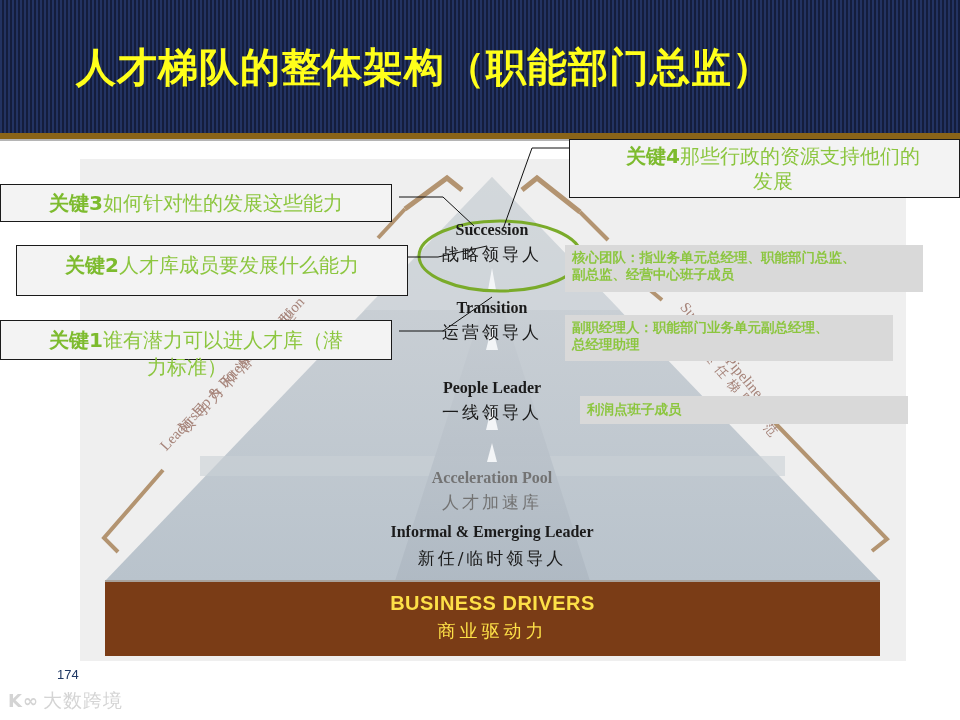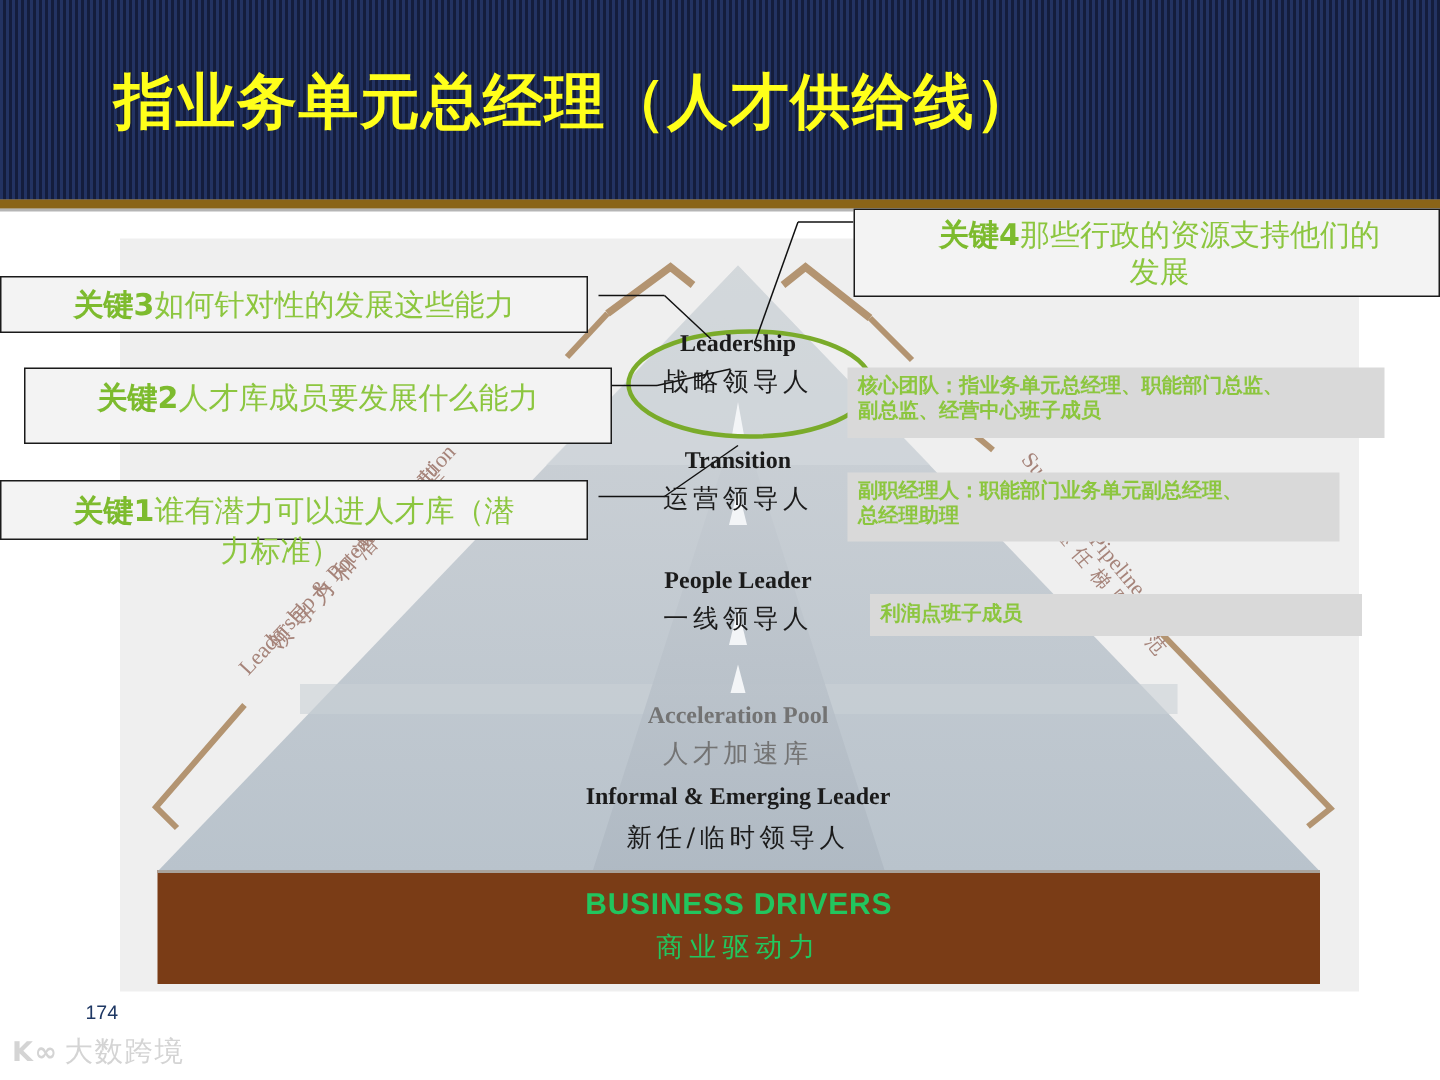--- a/index.html
+++ b/index.html
@@ -19,21 +19,21 @@
     font-family:"DejaVu Sans", sans-serif; white-space:nowrap;
   }
 
   .panel { position:absolute; left:80px; top:159px; width:826px; height:502px; background:#efefef; }
 
   svg.diagram { position:absolute; left:0; top:0; width:960px; height:720px; }
 
   .drivers {
     position:absolute; left:105px; top:580px; width:775px; height:76px;
     background:#7a3c16; border-top:2px solid #a8a19a;
-    text-align:center; color:#22c55e;
+    text-align:center; color:#fde047;
   }
   .drivers-en { display:block; margin-top:10px; font-size:20px; font-weight:bold; font-family:"Liberation Sans", sans-serif; letter-spacing:.5px; }
   .drivers-cn { display:block; margin-top:4px; font-size:18px; font-family:"DejaVu Serif", serif; letter-spacing:4px; }
 
   .lvl { position:absolute; text-align:center; white-space:nowrap; }
   .lvl-en { font-family:"Liberation Serif", serif; font-weight:bold; font-size:16px; color:#1b1b1b; }
   .lvl-cn { font-family:"DejaVu Serif", serif; font-size:17px; color:#1b1b1b; letter-spacing:3px; }
   .lvl.light .lvl-en, .lvl.light .lvl-cn { color:#737373; }
 
   .key-box {
@@ -55,21 +55,21 @@
   .page-num { position:absolute; left:57px; top:667px; font-size:13px; color:#1f3864; font-family:"Liberation Sans", sans-serif; }
   .watermark { position:absolute; left:8px; top:688px; font-size:19px; color:#d4d4d4; font-family:"DejaVu Sans", sans-serif; letter-spacing:1px; white-space:nowrap; }
   .watermark .logo { font-weight:bold; font-size:18px; margin-right:4px; }
 </style>
 </head>
 <body>
 
 <div class="header"></div>
 <div class="header-stripe"></div>
 <div class="header-stripe2"></div>
-<div class="title">指业务单元总经理（人才供给线）</div>
+<div class="title">人才梯队的整体架构（职能部门总监）</div>
 
 <div class="panel"></div>
 
 <svg class="diagram" viewBox="0 0 960 720">
   <defs>
     <linearGradient id="pyr" x1="0" y1="0" x2="0" y2="1">
       <stop offset="0" stop-color="#d0d4d8"></stop>
       <stop offset="1" stop-color="#b9c3cc"></stop>
     </linearGradient>
     <linearGradient id="road" x1="0" y1="0" x2="0" y2="1">
@@ -110,21 +110,21 @@
   <line x1="399" y1="331" x2="443" y2="331" stroke="#111" stroke-width="1"></line>
   <line x1="443" y1="331" x2="492" y2="297" stroke="#111" stroke-width="1"></line>
 </svg>
 
 <div class="diag-text" style="left:163px; top:440px; transform:rotate(-47deg);">Leadership &amp; Potential Transition</div>
 <div class="diag-text" style="left:182px; top:422px; transform:rotate(-47deg); letter-spacing:6px;">领导力和潜力转型</div>
 <div class="diag-text" style="left:683px; top:296px; transform:rotate(50deg);">Succession Pipeline</div>
 <div class="diag-text" style="left:705px; top:343px; transform:rotate(50deg); letter-spacing:6px; font-size:13px;">继任梯队规范</div>
 
 <div class="lvl" style="left:392px; top:221px; width:200px;">
-  <div class="lvl-en">Leadership</div>
+  <div class="lvl-en">Succession</div>
   <div class="lvl-cn" style="margin-top:4px;">战略领导人</div>
 </div>
 <div class="lvl" style="left:392px; top:299px; width:200px;">
   <div class="lvl-en">Transition</div>
   <div class="lvl-cn" style="margin-top:4px;">运营领导人</div>
 </div>
 <div class="lvl" style="left:392px; top:379px; width:200px;">
   <div class="lvl-en">People Leader</div>
   <div class="lvl-cn" style="margin-top:4px;">一线领导人</div>
 </div>

